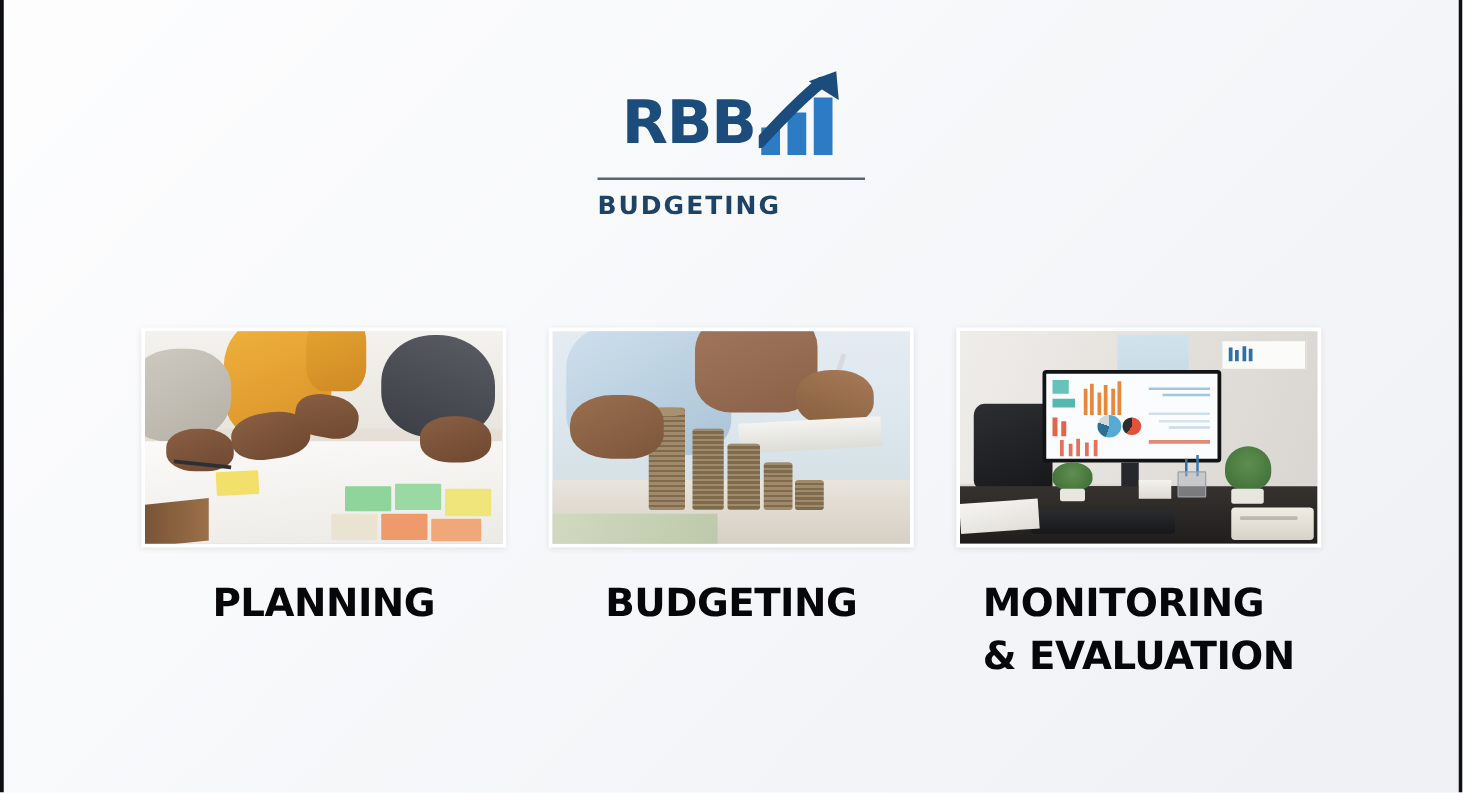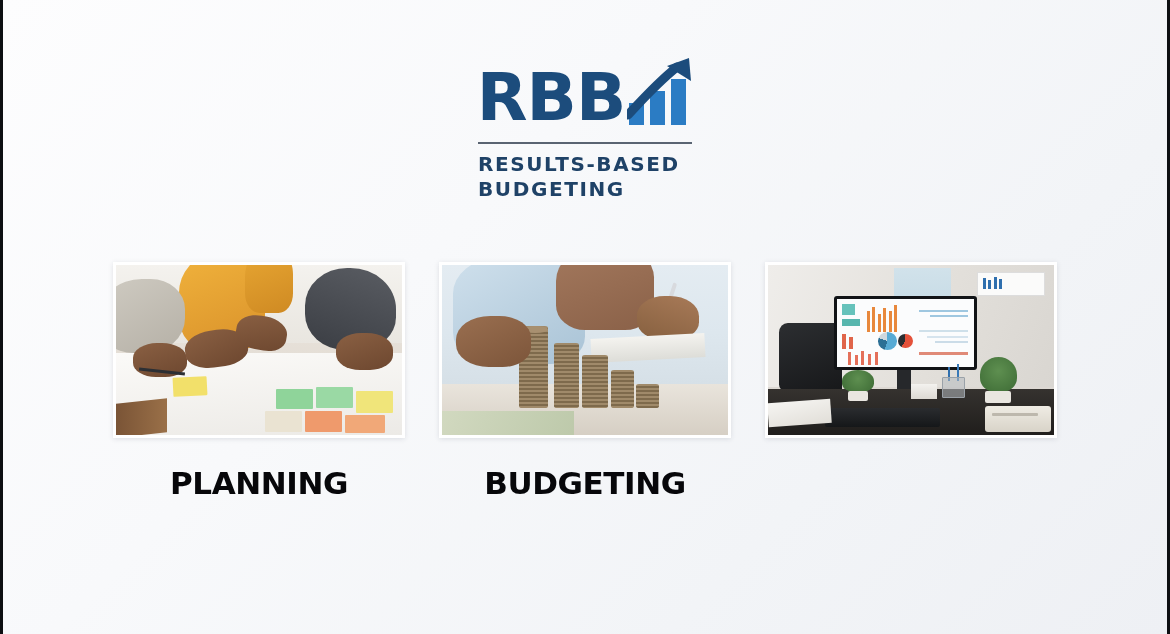--- a/index.html
+++ b/index.html
@@ -45,21 +45,21 @@
 
   #logo-mark {
     display: flex;
     align-items: flex-end;
     height: 76px;
   }
 
   #logo-wordmark {
     font-family: "DejaVu Sans", sans-serif;
     font-weight: bold;
-    font-size: 66px;
+    font-size: 48px;
     line-height: 72px;
     letter-spacing: -1px;
     color: #1c4c7c;
     text-align: center;
   }
 
   #logo-icon { margin-left: 2px; margin-bottom: 3px; }
 
   #logo-rule {
     width: 214px;
@@ -380,21 +380,20 @@
 
           <path d="M1 58 C 14 44, 30 26, 50 10" stroke="#1c4c7c" stroke-width="9" fill="none" stroke-linecap="round"></path>
           <path d="M62 1 L64 24 L40 9 Z" fill="#1c4c7c"></path>
         </svg>
       </div>
     </div>
 
     <div id="logo-rule"></div>
 
     <div id="logo-tagline">
-      <div>RESULTS-BASED</div>
       <div>BUDGETING</div>
     </div>
   </div>
 
   <div id="cards">
 
     <div class="card">
       <div class="photo-frame">
         <div class="photo p1">
           <div class="wall"></div>
@@ -493,18 +492,20 @@
             <div class="pencil b"></div>
           <div class="cup"></div>
           <div class="box"></div>
           <div class="keyboard"></div>
           <div class="papers"></div>
           <div class="phone">
               <b></b>
             </div>
         </div>
       </div>
+      <div class="caption">MONITORING
+&amp; EVALUATION</div>
     </div>
 
   </div>
 
 
 </div>
 
 </body></html>

